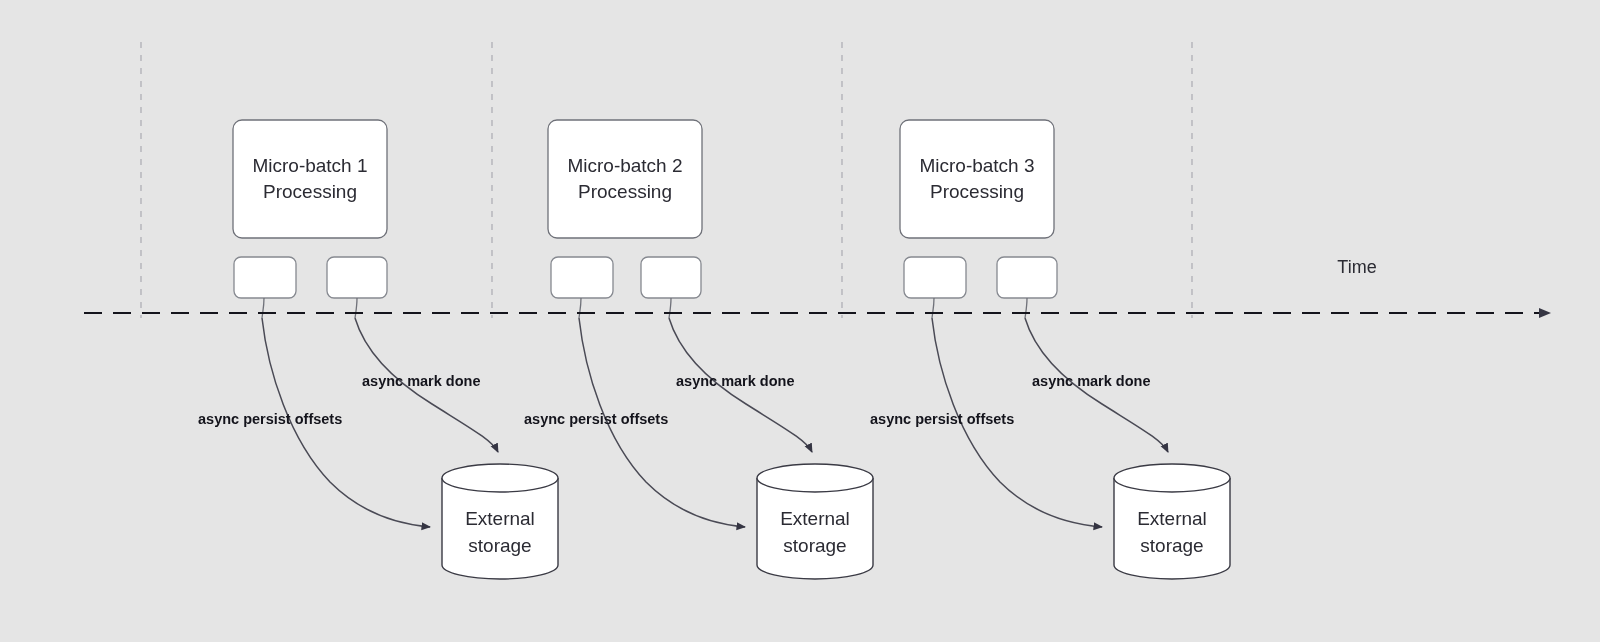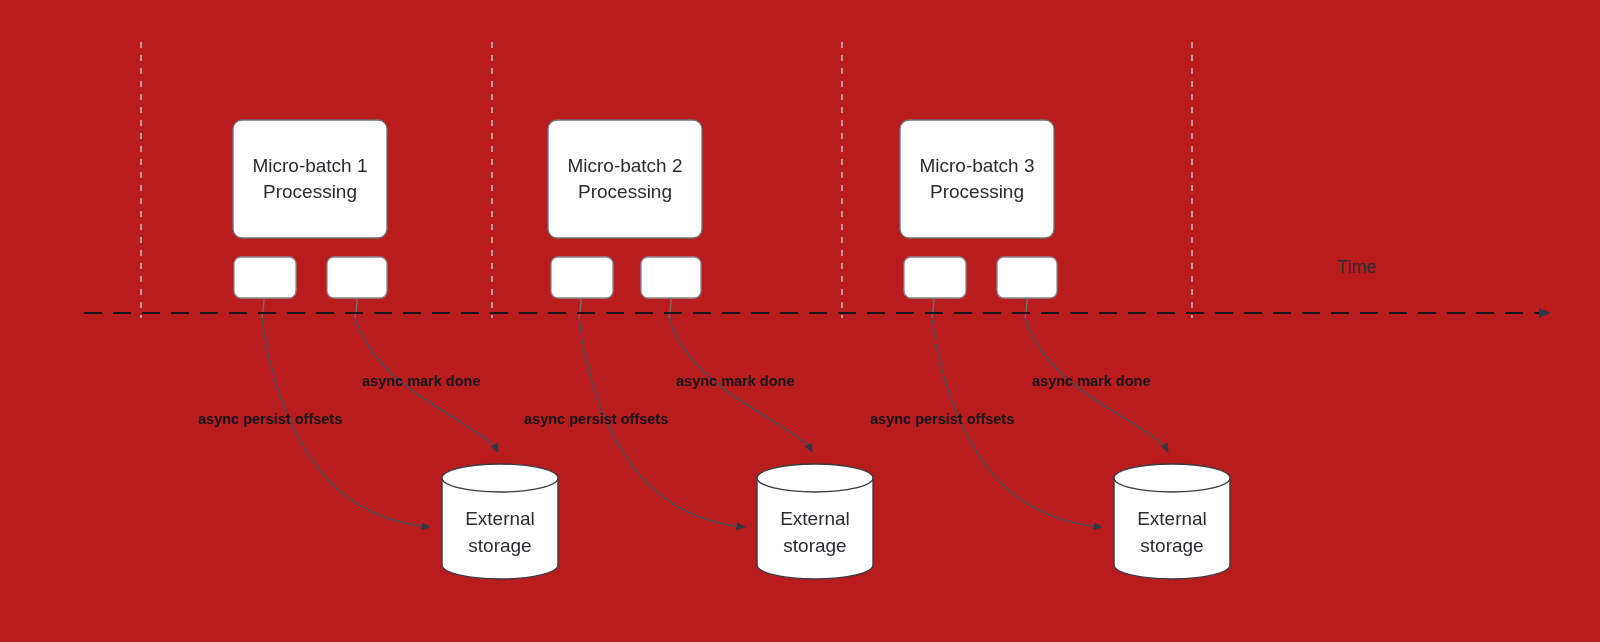--- a/index.html
+++ b/index.html
@@ -8,21 +8,21 @@
     background: #ffffff;
   }
   body {
     font-family: "Liberation Sans", sans-serif;
     -webkit-font-smoothing: antialiased;
   }
   #stage {
     position: relative;
     width: 1600px;
     height: 642px;
-    background: #b91c1c;
+    background: #e5e5e5;
     overflow: hidden;
   }
   #diagram-svg {
     position: absolute;
     left: 0;
     top: 0;
     width: 1600px;
     height: 642px;
     display: block;
   }

